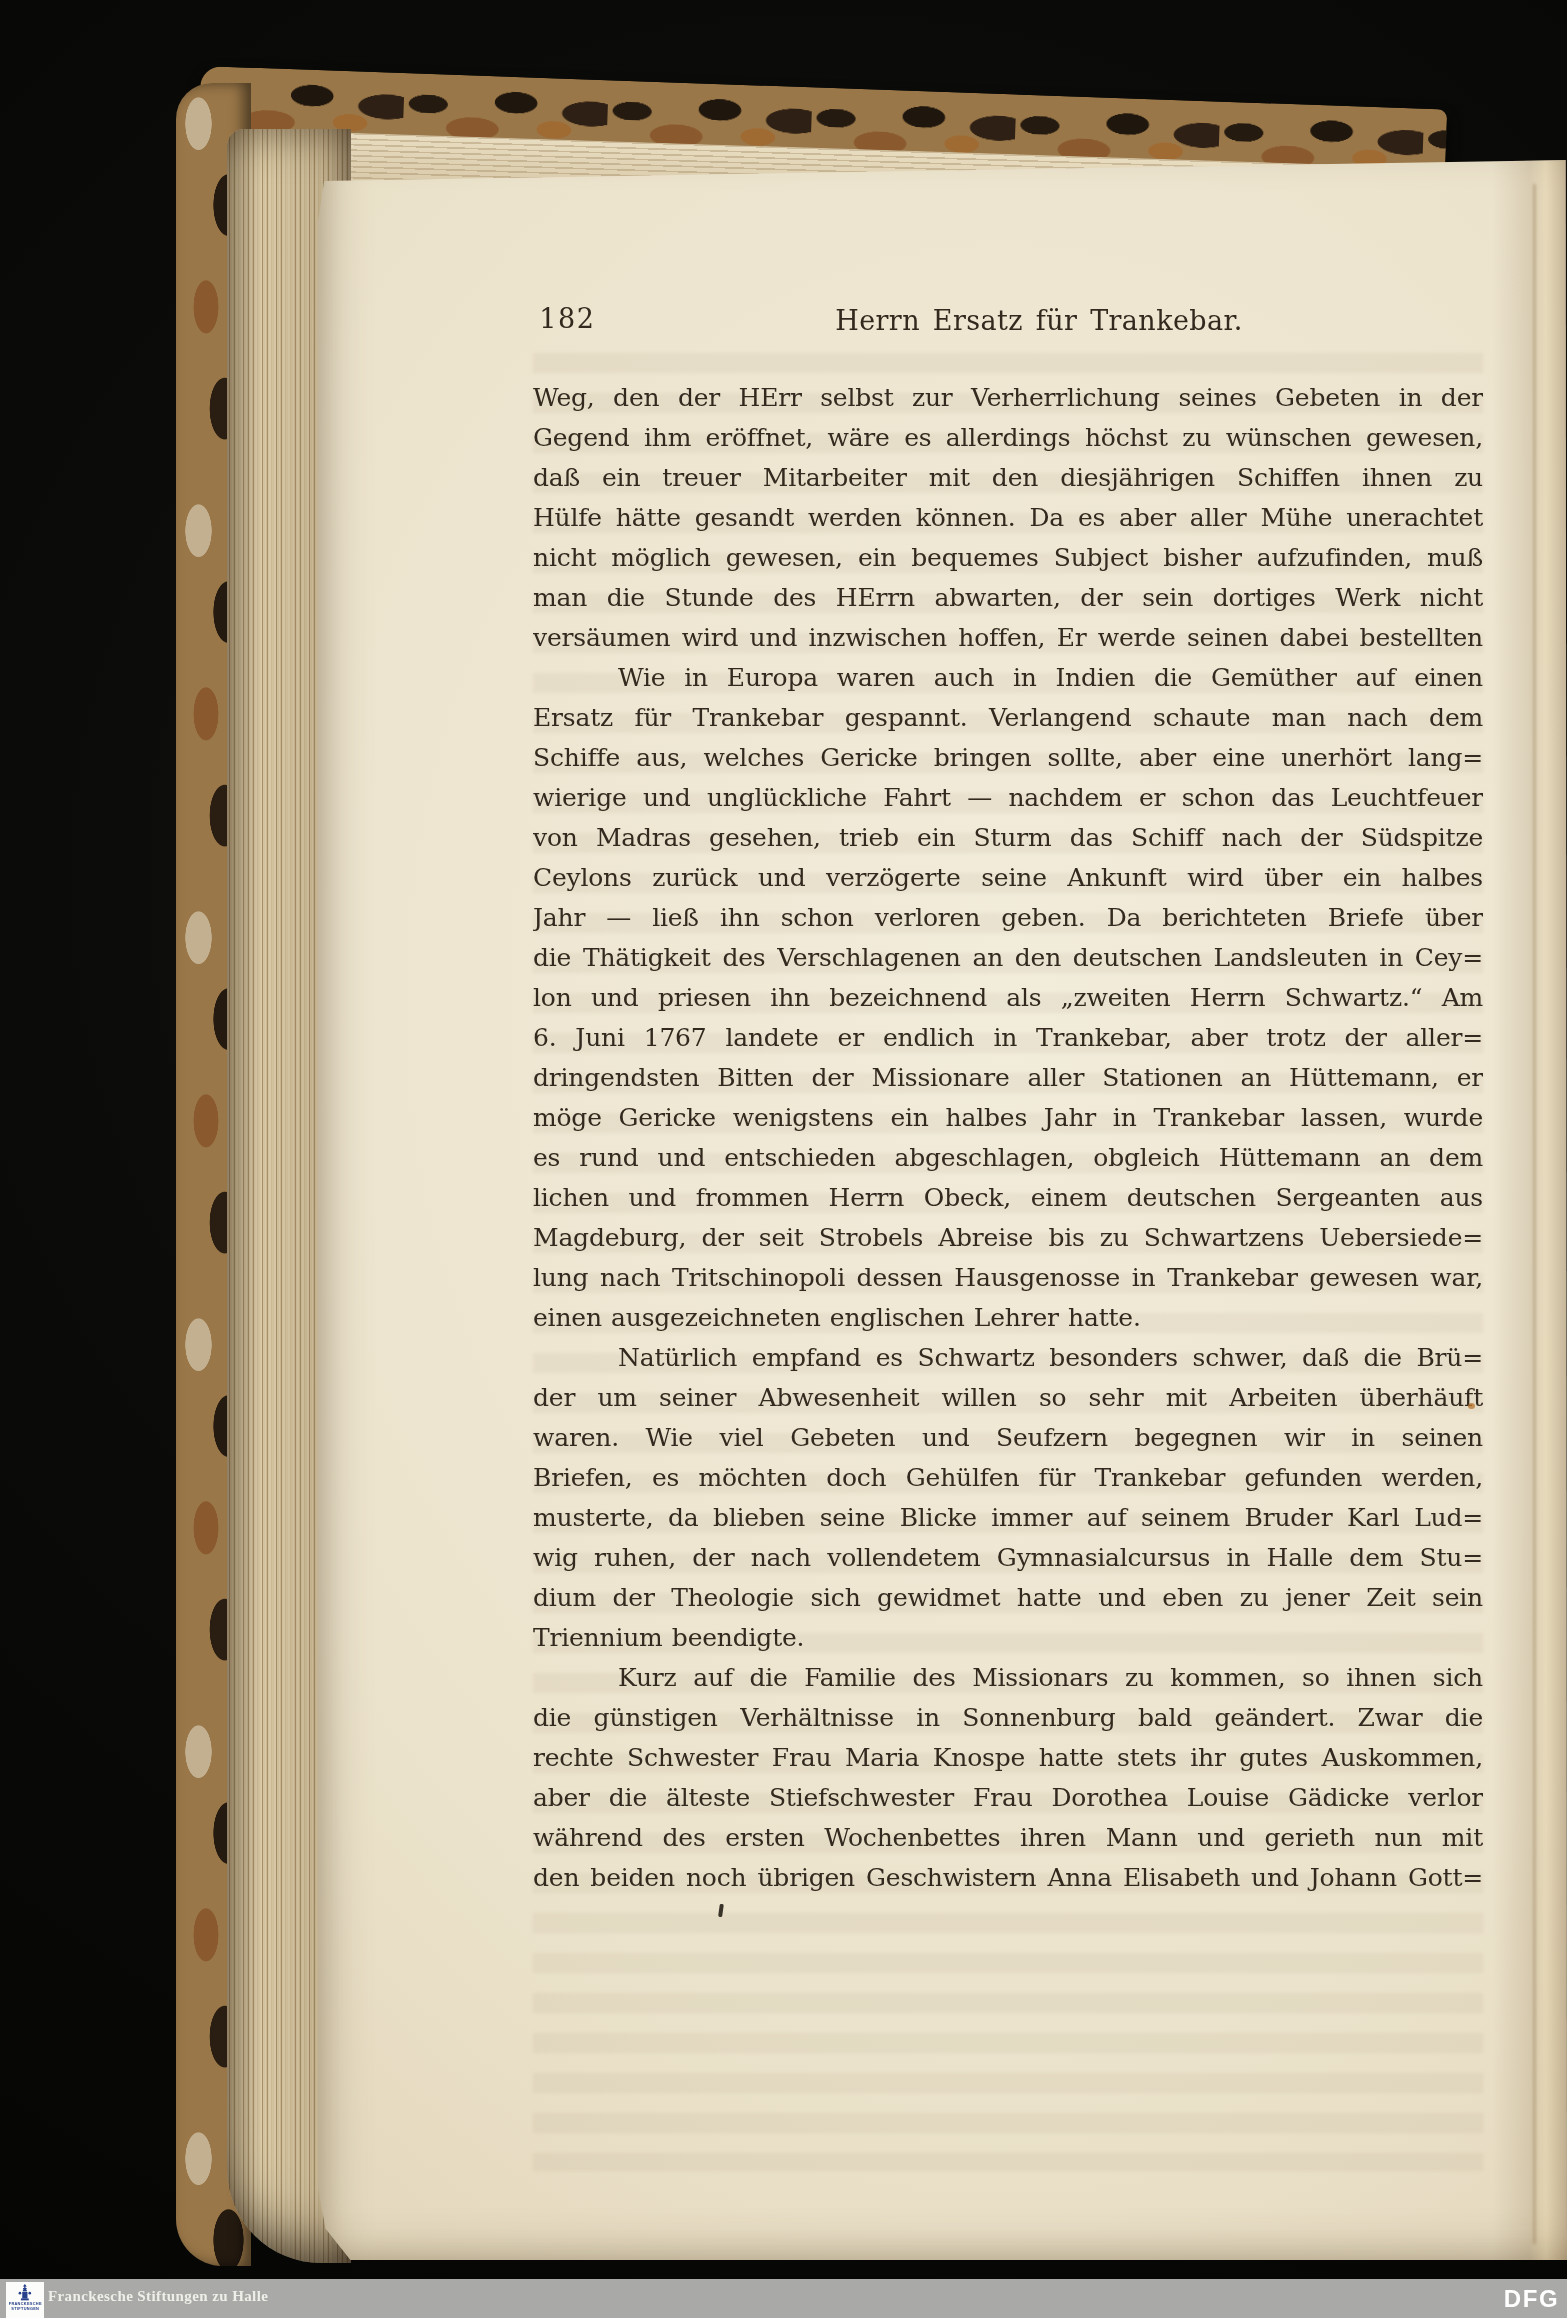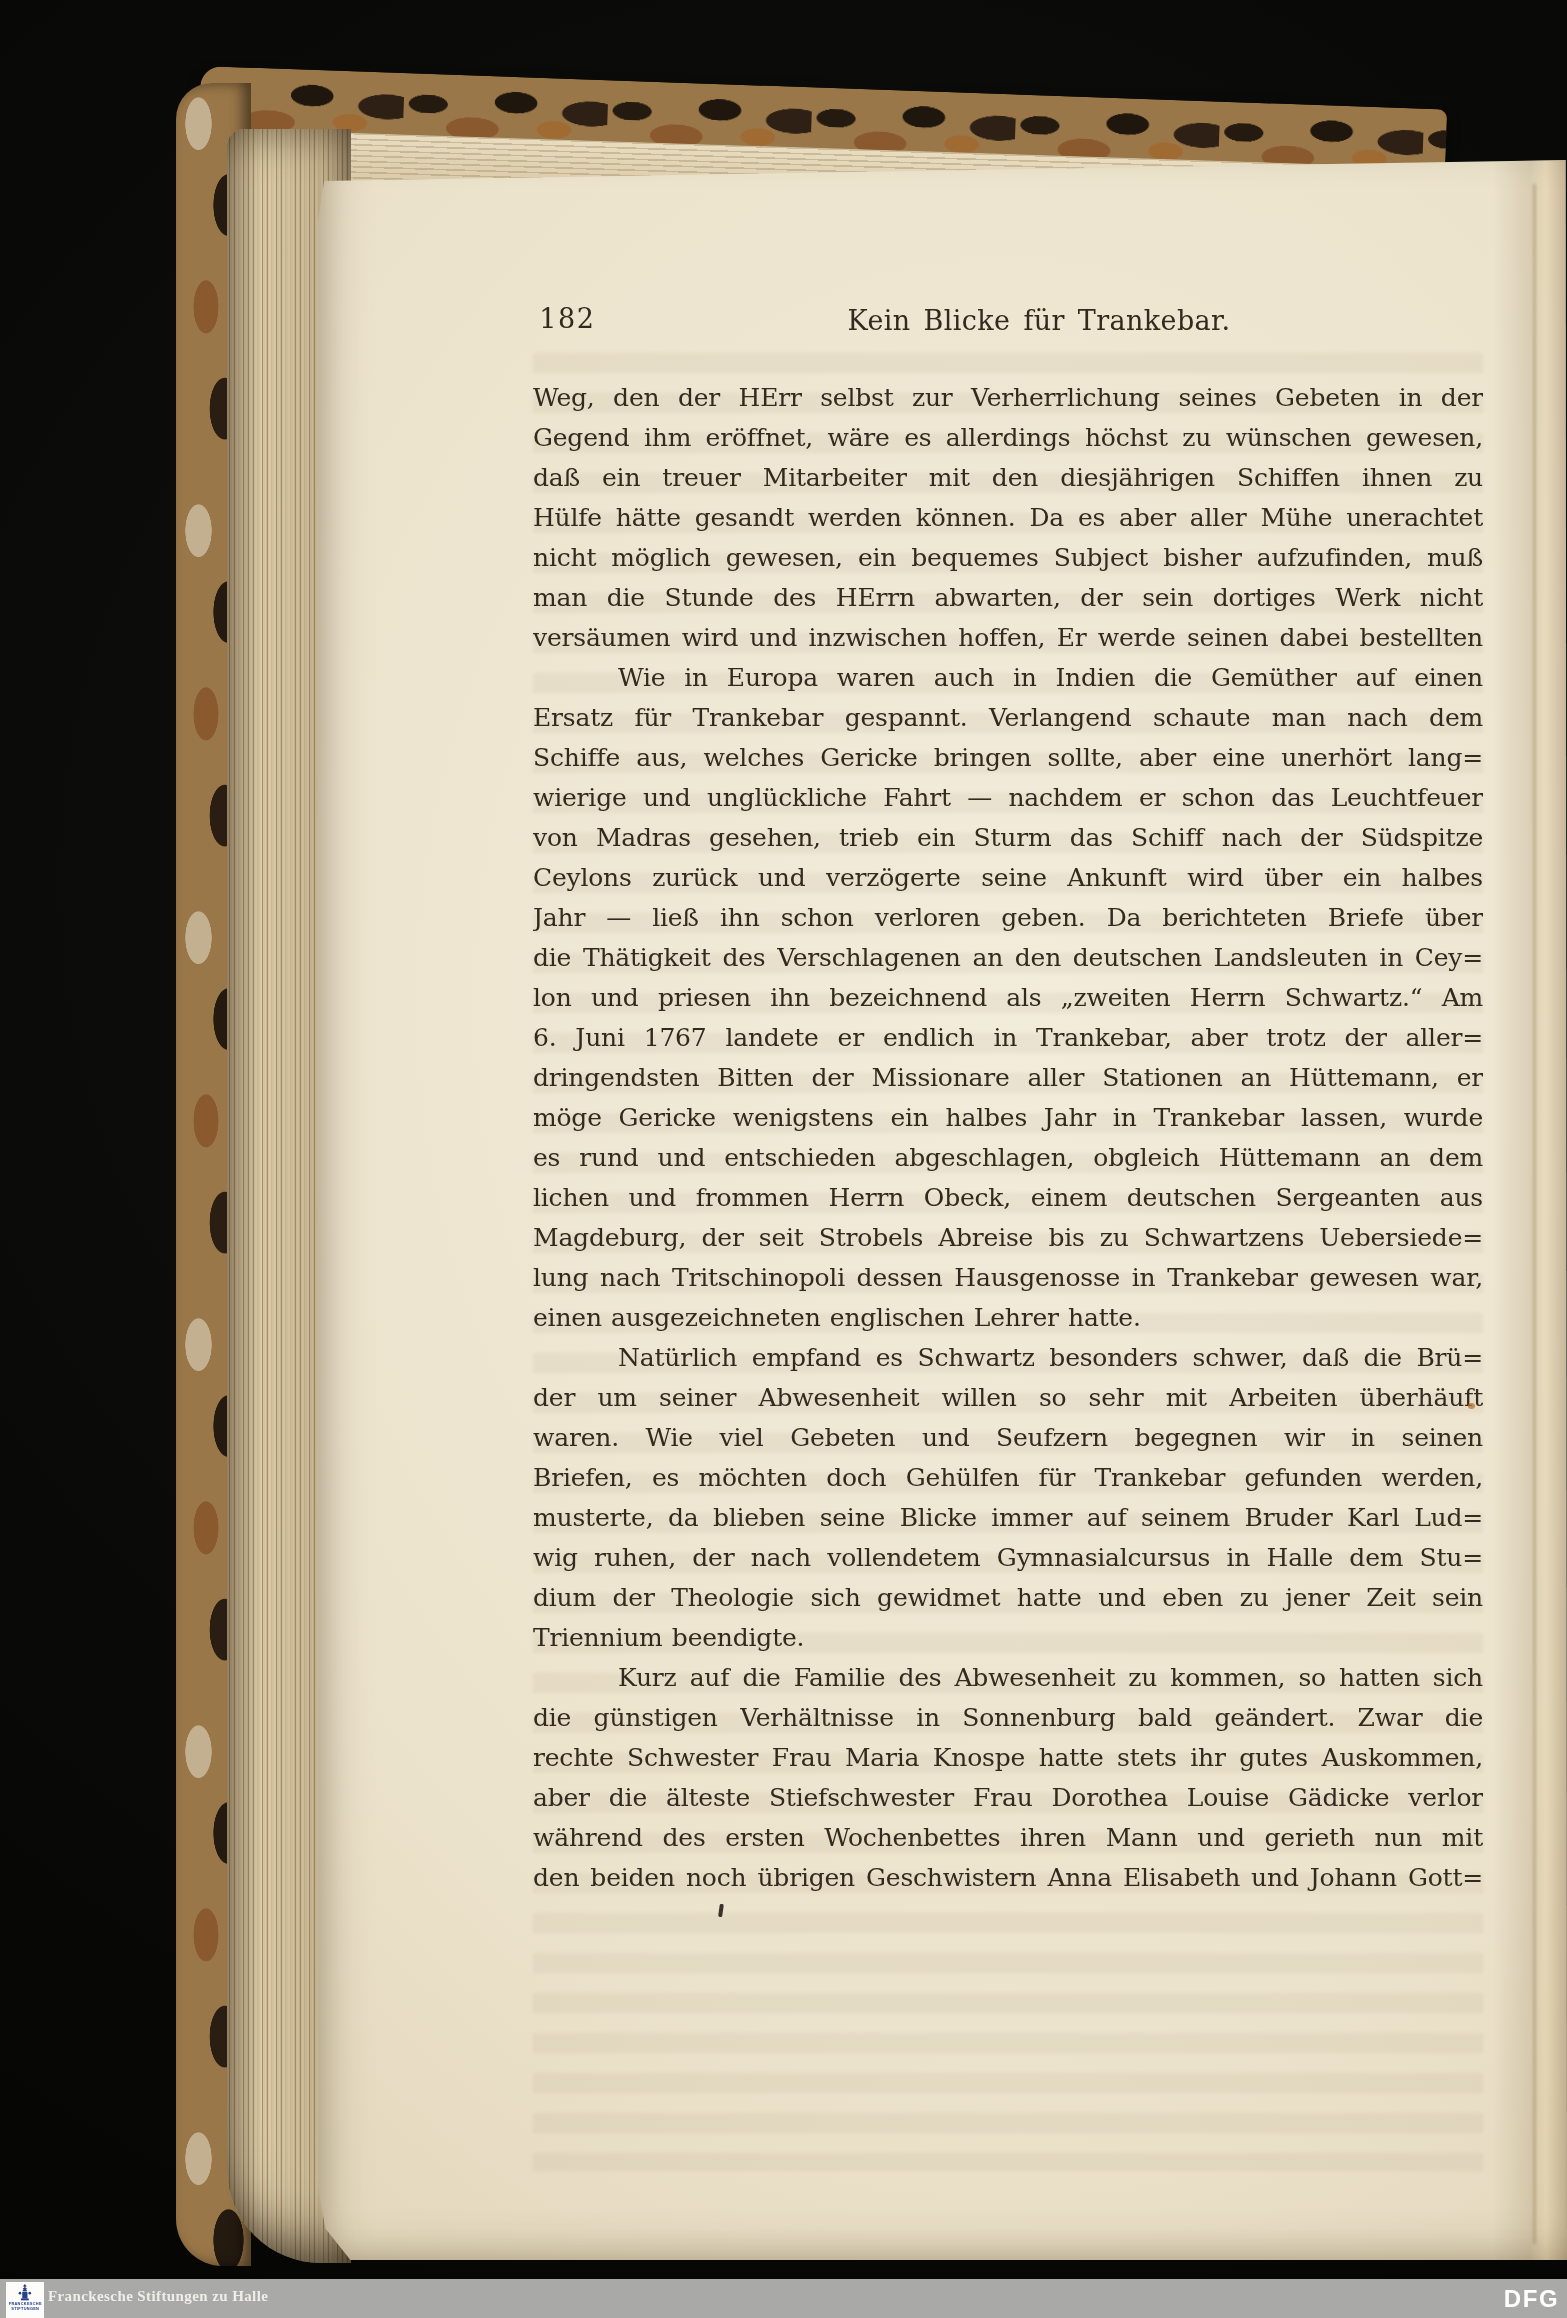--- a/index.html
+++ b/index.html
@@ -129,21 +129,21 @@
   <div class="cover-top"></div>
   <div class="cover-left"></div>
   <div class="block-top"></div>
   <div class="fore-edge"></div>
 
   <div class="page">
     <div class="bleed"></div>
 
     <div class="page-header">
       <span class="pagenum">182</span>
-      <span class="runhead">Kein Blicke für Trankebar.</span>
+      <span class="runhead">Herrn Ersatz für Trankebar.</span>
     </div>
 
     <div class="text-block">
         <div class="line">Weg, den der HErr selbst zur Verherrlichung seines Gebeten in der</div>
         <div class="line">Gegend ihm eröffnet, wäre es allerdings höchst zu wünschen gewesen,</div>
         <div class="line">daß ein treuer Mitarbeiter mit den diesjährigen Schiffen ihnen zu</div>
         <div class="line">Hülfe hätte gesandt werden können. Da es aber aller Mühe unerachtet</div>
         <div class="line">nicht möglich gewesen, ein bequemes Subject bisher aufzufinden, muß</div>
         <div class="line">man die Stunde des HErrn abwarten, der sein dortiges Werk nicht</div>
         <div class="line">versäumen wird und inzwischen hoffen, Er werde seinen dabei bestellten</div>
@@ -165,21 +165,21 @@
         <div class="line">lung nach Tritschinopoli dessen Hausgenosse in Trankebar gewesen war,</div>
         <div class="line end">einen ausgezeichneten englischen Lehrer hatte.</div>
         <div class="line indent">Natürlich empfand es Schwartz besonders schwer, daß die Brü=</div>
         <div class="line">der um seiner Abwesenheit willen so sehr mit Arbeiten überhäuft</div>
         <div class="line">waren. Wie viel Gebeten und Seufzern begegnen wir in seinen</div>
         <div class="line">Briefen, es möchten doch Gehülfen für Trankebar gefunden werden,</div>
         <div class="line">musterte, da blieben seine Blicke immer auf seinem Bruder Karl Lud=</div>
         <div class="line">wig ruhen, der nach vollendetem Gymnasialcursus in Halle dem Stu=</div>
         <div class="line">dium der Theologie sich gewidmet hatte und eben zu jener Zeit sein</div>
         <div class="line end">Triennium beendigte.</div>
-        <div class="line indent">Kurz auf die Familie des Abwesenheit zu kommen, so hatten sich</div>
+        <div class="line indent">Kurz auf die Familie des Missionars zu kommen, so ihnen sich</div>
         <div class="line">die günstigen Verhältnisse in Sonnenburg bald geändert. Zwar die</div>
         <div class="line">rechte Schwester Frau Maria Knospe hatte stets ihr gutes Auskommen,</div>
         <div class="line">aber die älteste Stiefschwester Frau Dorothea Louise Gädicke verlor</div>
         <div class="line">während des ersten Wochenbettes ihren Mann und gerieth nun mit</div>
         <div class="line">den beiden noch übrigen Geschwistern Anna Elisabeth und Johann Gott=</div>
       </div>
 
     <div class="speck-dark"></div>
     <div class="speck-orange"></div>
     <div class="crease"></div>

